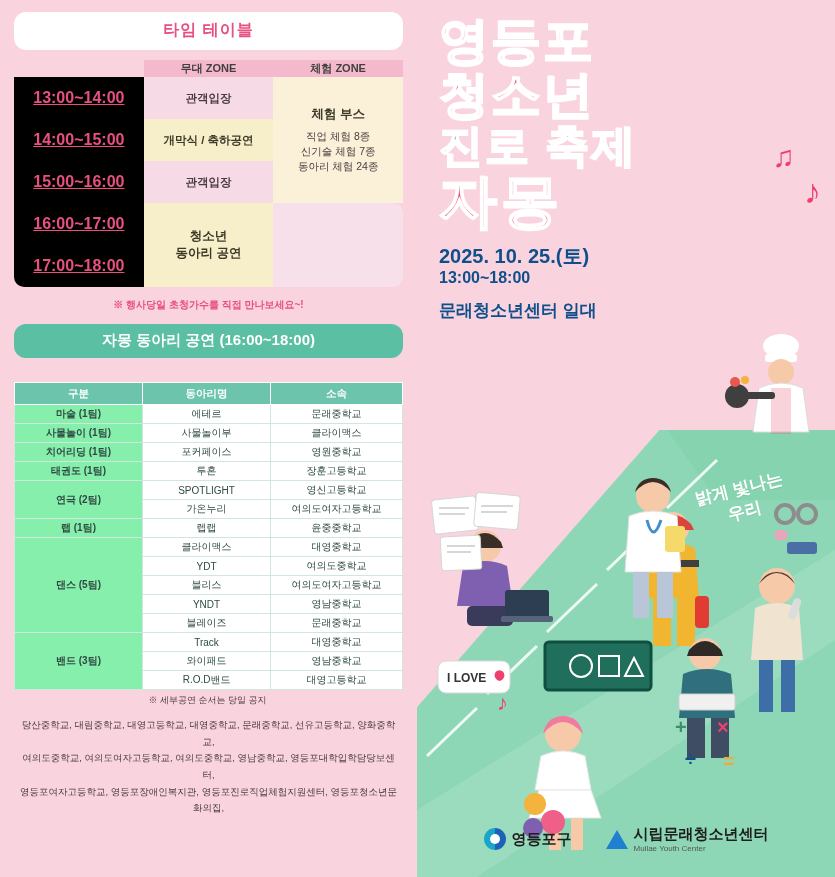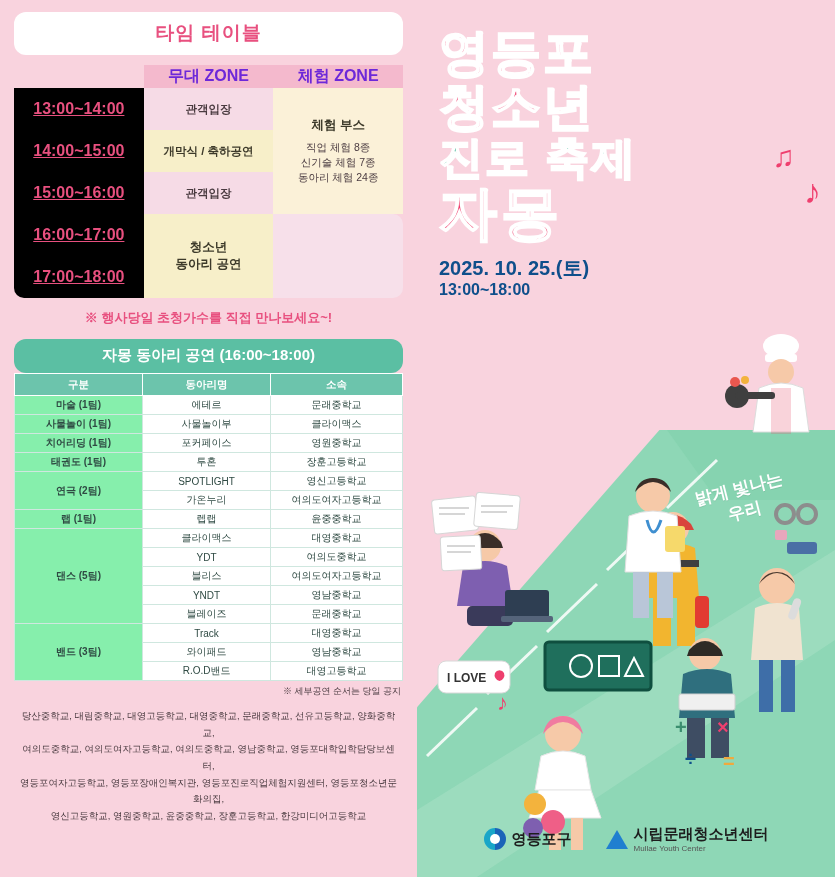--- a/index.html
+++ b/index.html
@@ -19,83 +19,83 @@
     padding:12px 14px 6px 14px;
     position:relative;
   }
 
   .card-title {
     background:#ffffff;
     border-radius:12px;
     text-align:center;
     color:#e8507f;
     font-weight:bold;
-    font-size:19px;
+    font-size:16px;
     padding:8px 0 9px 0;
     letter-spacing:1px;
     margin-bottom:10px;
   }
 
   
   table.tt { border-collapse:separate; border-spacing:0; width:100%; table-layout:fixed; }
   table.tt td, table.tt th { font-size:11.5px; text-align:center; }
-  .tt .hdr { background:#f4b9cd; color:#6d28d9; font-weight:bold; font-size:16px; height:16px; }
+  .tt .hdr { background:#f4b9cd; color:#404040; font-weight:bold; font-size:11px; height:16px; }
   .tt .hdr.first { background:transparent; }
   .tt .time { background:#000000; color:#e8507f; font-weight:bold; font-size:16px; height:42px;text-decoration:underline; }
   .tt .zone1 { background:#f6dbe6; color:#4a3b40; font-weight:bold;margin-top:21px; }
   .tt .zone1.hl { background:#f7efc9; color:#3d3a2a; }
   .tt .zone2 { background:#fbf1d8; color:#3d3a2a; }
   .tt .empty2 { background:#f7e0ea; }
   .tt td.rnd-bl { border-bottom-left-radius:10px; }
   .tt td.rnd-tr { border-top-right-radius:10px; }
   .tt td.rnd-br { border-bottom-right-radius:10px; }
   .tt .sub { font-weight:normal; font-size:10.5px; line-height:1.45; color:#4a3b40; }
   .tt .bold { font-weight:bold; font-size:12.5px; }
 
   .note {
     text-align:center; color:#e8507f; font-weight:bold;
-    font-size:13px; margin:11px 0 12px 0;
+    font-size:10px; margin:11px 0 12px 0;
   }
 
   
   .band-title {
     background:#5bbfa3; color:#ffffff; border-radius:12px;
     text-align:center; font-weight:bold; font-size:15px;
-    padding:7px 0 8px 0; margin-bottom:0;
+    padding:7px 0 8px 0; margin-bottom:24px;
   }
   table.clubs { border-collapse:collapse; width:100%; table-layout:fixed; background:#ffffff; }
   table.clubs th {
     background:#6cc4ac; color:#fff; font-size:10.5px; font-weight:bold;
     height:22px; border:1px solid #ffffff;
   }
   table.clubs td {
     font-size:10px; text-align:center; height:19px;
     border:1px solid #cfe7df; color:#2f4a43; background:#ffffff;
   }
   table.clubs td.catg { background:#86efac; font-weight:bold; }
-  .tail-note { text-align:right; font-size:9px; color:#4a3b40; margin:4px 2px 10px 0; }
+  .tail-note { text-align:center; font-size:9px; color:#4a3b40; margin:4px 2px 10px 0; }
 
   
   .partner-title {
     background:#ffffff; color:#e8507f; border-radius:12px;
     text-align:center; font-weight:bold; font-size:15px;
     padding:7px 0 8px 0; margin-bottom:6px;
   }
   .partner-body {
     color:#4a3b40; font-size:9.5px; line-height:1.75; text-align:center;
     padding:0 4px 10px 4px;
   }
 
   
   .right {
     width:418px; height:877px; position:relative;
     background:#f9d3de;
     overflow:hidden;
   }
-  .title-block { position:absolute; left:22px; top:28px; z-index:6; }
+  .title-block { position:absolute; left:22px; top:16px; z-index:6; }
   .tline { font-weight:bold; line-height:1; margin-bottom:4px; white-space:nowrap; }
   .t1 { font-size:50px; color:#ef3f6e; letter-spacing:2px; -webkit-text-stroke:2px #ffffff; }
   .t2 { font-size:50px; color:#ef3f6e; letter-spacing:2px; -webkit-text-stroke:2px #ffffff; }
   .t3 { font-size:44px; color:#1aa67f; letter-spacing:2px; -webkit-text-stroke:2px #ffffff; }
   .t4 { font-size:58px; color:#ef3f6e; letter-spacing:4px; -webkit-text-stroke:2px #ffffff; }
   .date { margin-top:14px; font-size:20px; font-weight:bold; color:#0f4f8b; line-height:1.25; }
   .time2 { font-size:16px; font-weight:bold; color:#0f4f8b; }
   .place { margin-top:12px; font-size:17px; font-weight:bold; color:#0f4f8b; }
 
   .green-board {
@@ -260,21 +260,20 @@
       </tr>
     </tbody>
       </table>
 
     <div class="tail-note">※ 세부공연 순서는 당일 공지</div>
 
     <div class="partner-body">
       <div>당산중학교, 대림중학교, 대영고등학교, 대영중학교, 문래중학교, 선유고등학교, 양화중학교,</div>
       <div>여의도중학교, 여의도여자고등학교, 여의도중학교, 영남중학교, 영등포대학입학담당보센터,</div>
       <div>영등포여자고등학교, 영등포장애인복지관, 영등포진로직업체험지원센터, 영등포청소년문화의집,</div>
-      <div>영신고등학교, 영원중학교, 윤중중학교, 장훈고등학교, 한강미디어고등학교</div>
     </div>
 
   </div>
 
   <div class="right">
 
     <div class="green-board"></div>
     <svg class="road" width="418" height="447" viewBox="0 0 418 447">
       <path d="M418 40 L418 130 L120 430 L0 430 L0 350 Z" fill="#f2f6d8" opacity="0"></path>
       <path d="M418 120 L418 210 L60 447 L0 447 L0 380 Z" fill="#a8e0c4" opacity=".55"></path>
@@ -288,20 +287,21 @@
       </g>
     </svg>
 
     <div class="title-block">
       <div class="tline t1">영등포</div>
       <div class="tline t2">청소년</div>
       <div class="tline t3">진로 축제</div>
       <div class="tline t4">자몽</div>
       <div class="date">2025. 10. 25.(토)</div>
       <div class="time2">13:00~18:00</div>
+      <div class="place">문래청소년센터 일대</div>
     </div>
 
     <div class="deco note-icon" style="right:40px; top:140px; font-size:30px;">♫</div>
     <div class="deco note-icon" style="right:14px; top:172px; font-size:34px;">♪</div>
 
     <svg class="deco" style="right:6px; top:330px;" width="110" height="120" viewBox="0 0 110 120">
       <ellipse cx="62" cy="16" rx="18" ry="12" fill="#ffffff"></ellipse>
       <rect x="46" y="24" width="32" height="8" rx="3" fill="#ffffff"></rect>
       <circle cx="62" cy="42" r="13" fill="#f6c9a8"></circle>
       <path d="M40 58 q22 -10 44 0 l6 44 h-56 z" fill="#ffffff" stroke="#dcdcdc"></path>

